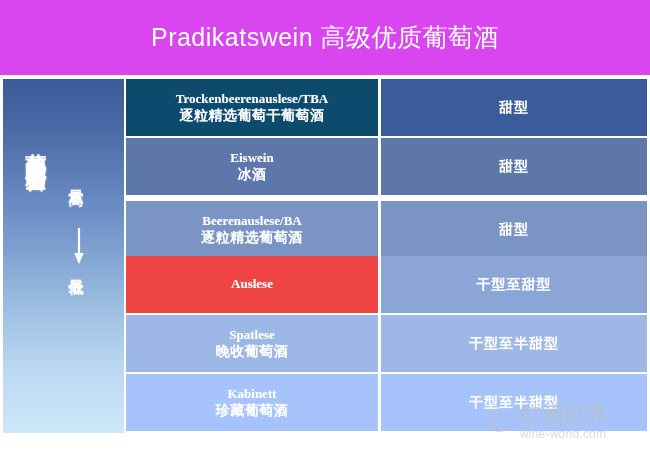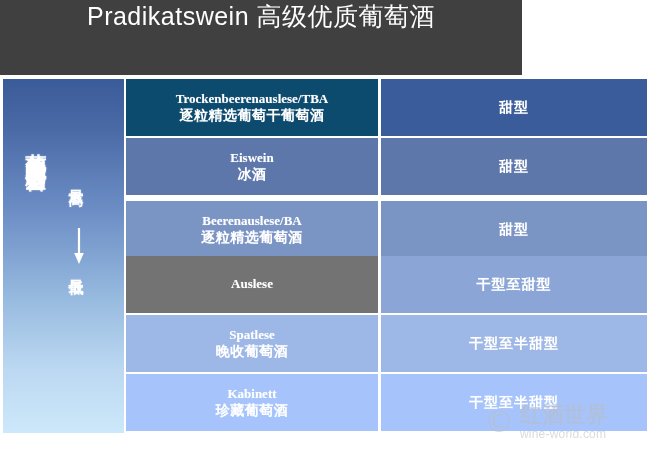--- a/index.html
+++ b/index.html
@@ -20,24 +20,25 @@
     height: 458px;
     background: #ffffff;
     overflow: hidden;
   }
 
   
   #header {
     position: absolute;
     left: 0;
     top: 0;
-    width: 522px;
+    width: 650px;
     height: 75px;
-    background: #404040;
+    background: #d946ef;
     display: flex;
+    align-items: center;
     justify-content: center;
   }
   #header-title {
     color: #ffffff;
     font-size: 25px;
     font-weight: 400;
     letter-spacing: 0.5px;
     white-space: nowrap;
     font-family: "Liberation Sans", "DejaVu Sans", sans-serif;
   }
@@ -239,21 +240,21 @@
       <div class="cell cell-name" style="background:#7a94c4;">
         <div class="name-de">Beerenauslese/BA</div>
         <div class="name-zh">逐粒精选葡萄酒</div>
       </div>
       <div class="cell cell-style" style="background:#7a94c4;">
         <div class="style-zh">甜型</div>
       </div>
     </div>
 
     <div class="row" style="top:179px;">
-      <div class="cell cell-name" style="background:#737373;">
+      <div class="cell cell-name" style="background:#ef4444;">
         <div class="name-de">Auslese</div>
       </div>
       <div class="cell cell-style" style="background:#8aa5d6;">
         <div class="style-zh">干型至甜型</div>
       </div>
     </div>
 
     <div class="row" style="top:238px;">
       <div class="cell cell-name" style="background:#9db7e6;justify-content:center;">
         <div class="name-de">Spatlese</div>

